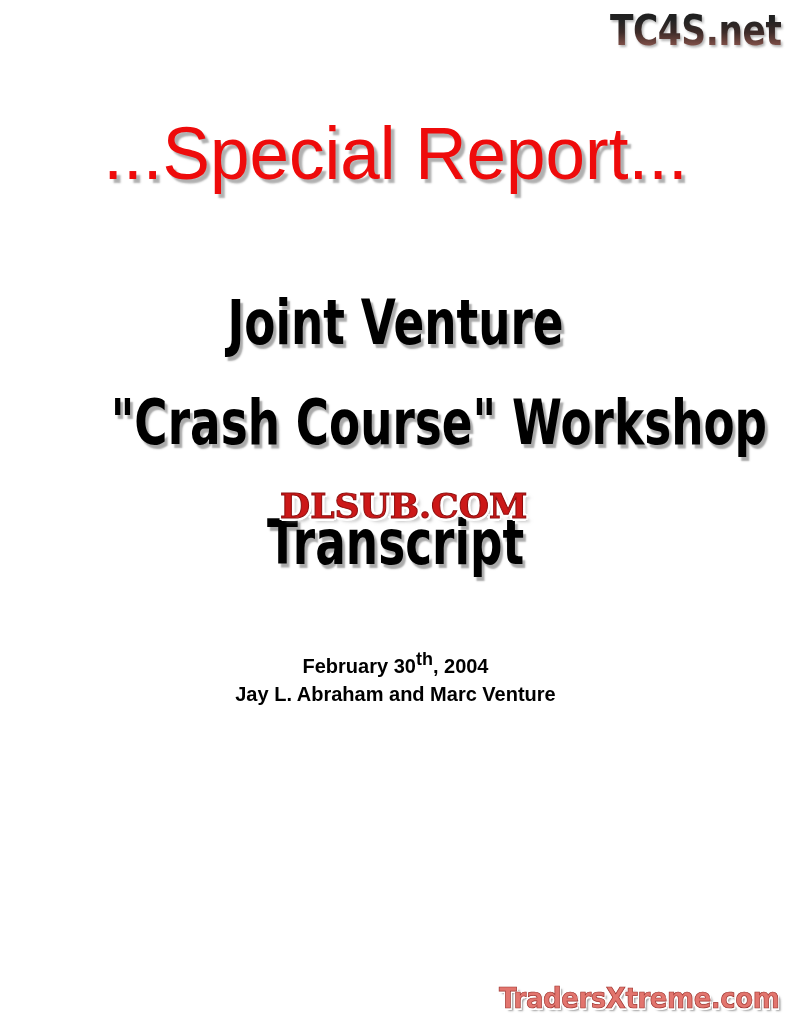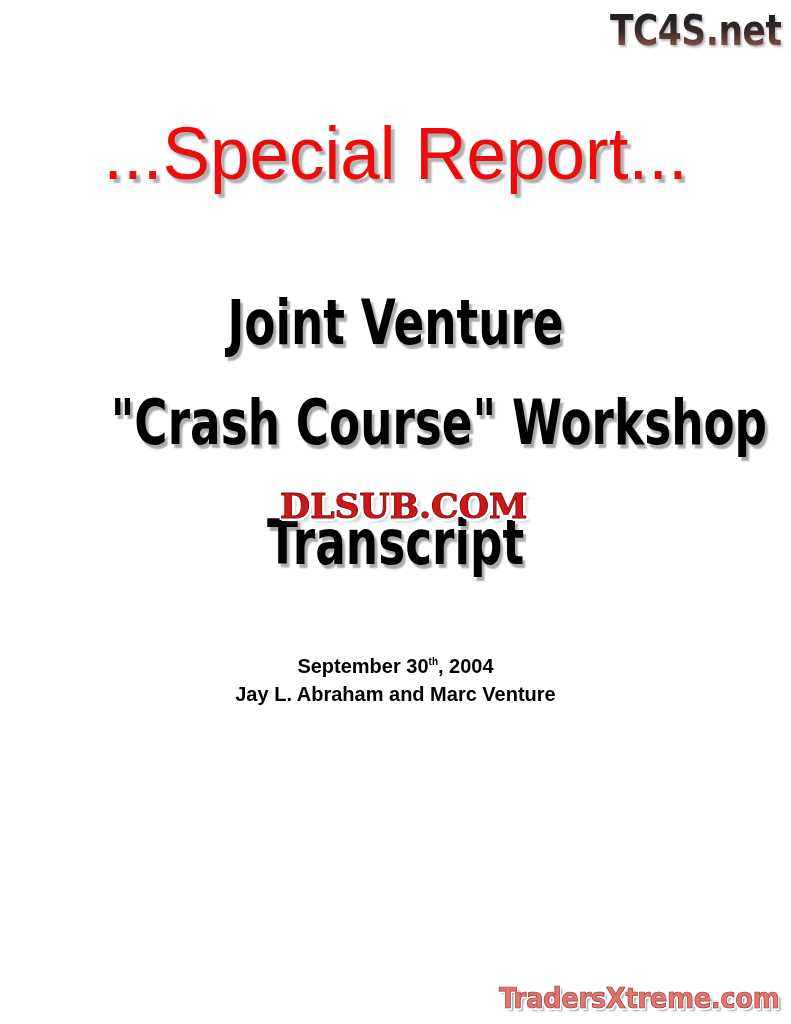--- a/index.html
+++ b/index.html
@@ -136,21 +136,21 @@
     width: 791px;
     text-align: center;
     font-family: "Liberation Sans", sans-serif;
     font-weight: bold;
     font-size: 20px;
     line-height: 28px;
     color: #000000;
   }
   #meta-block .meta-line { display: block; white-space: nowrap; }
   #meta-block sup {
-    font-size: 10px;
+    font-size: 18px;
     vertical-align: super;
     line-height: 0;
   }
 
   
   #footer-brand {
     position: absolute;
     bottom: 8px;
     right: 12px;
     font-family: "DejaVu Sans", sans-serif;
@@ -184,19 +184,19 @@
 
   <div class="headline" id="headline-2">"Crash Course" Workshop</div>
 
   <div class="headline" id="headline-3">Transcript</div>
 
   <div id="watermark">
     <span class="wm-text">DLSUB.COM</span>
   </div>
 
   <div id="meta-block">
-    <span class="meta-line"><span>September 30</span><sup>th</sup><span>, 2004</span></span>
+    <span class="meta-line"><span>February 30</span><sup>th</sup><span>, 2004</span></span>
     <span class="meta-line">Jay L. Abraham and Marc Venture</span>
   </div>
 
   <div id="footer-brand">TradersXtreme.com</div>
 
 </div>
 
 </body></html>

